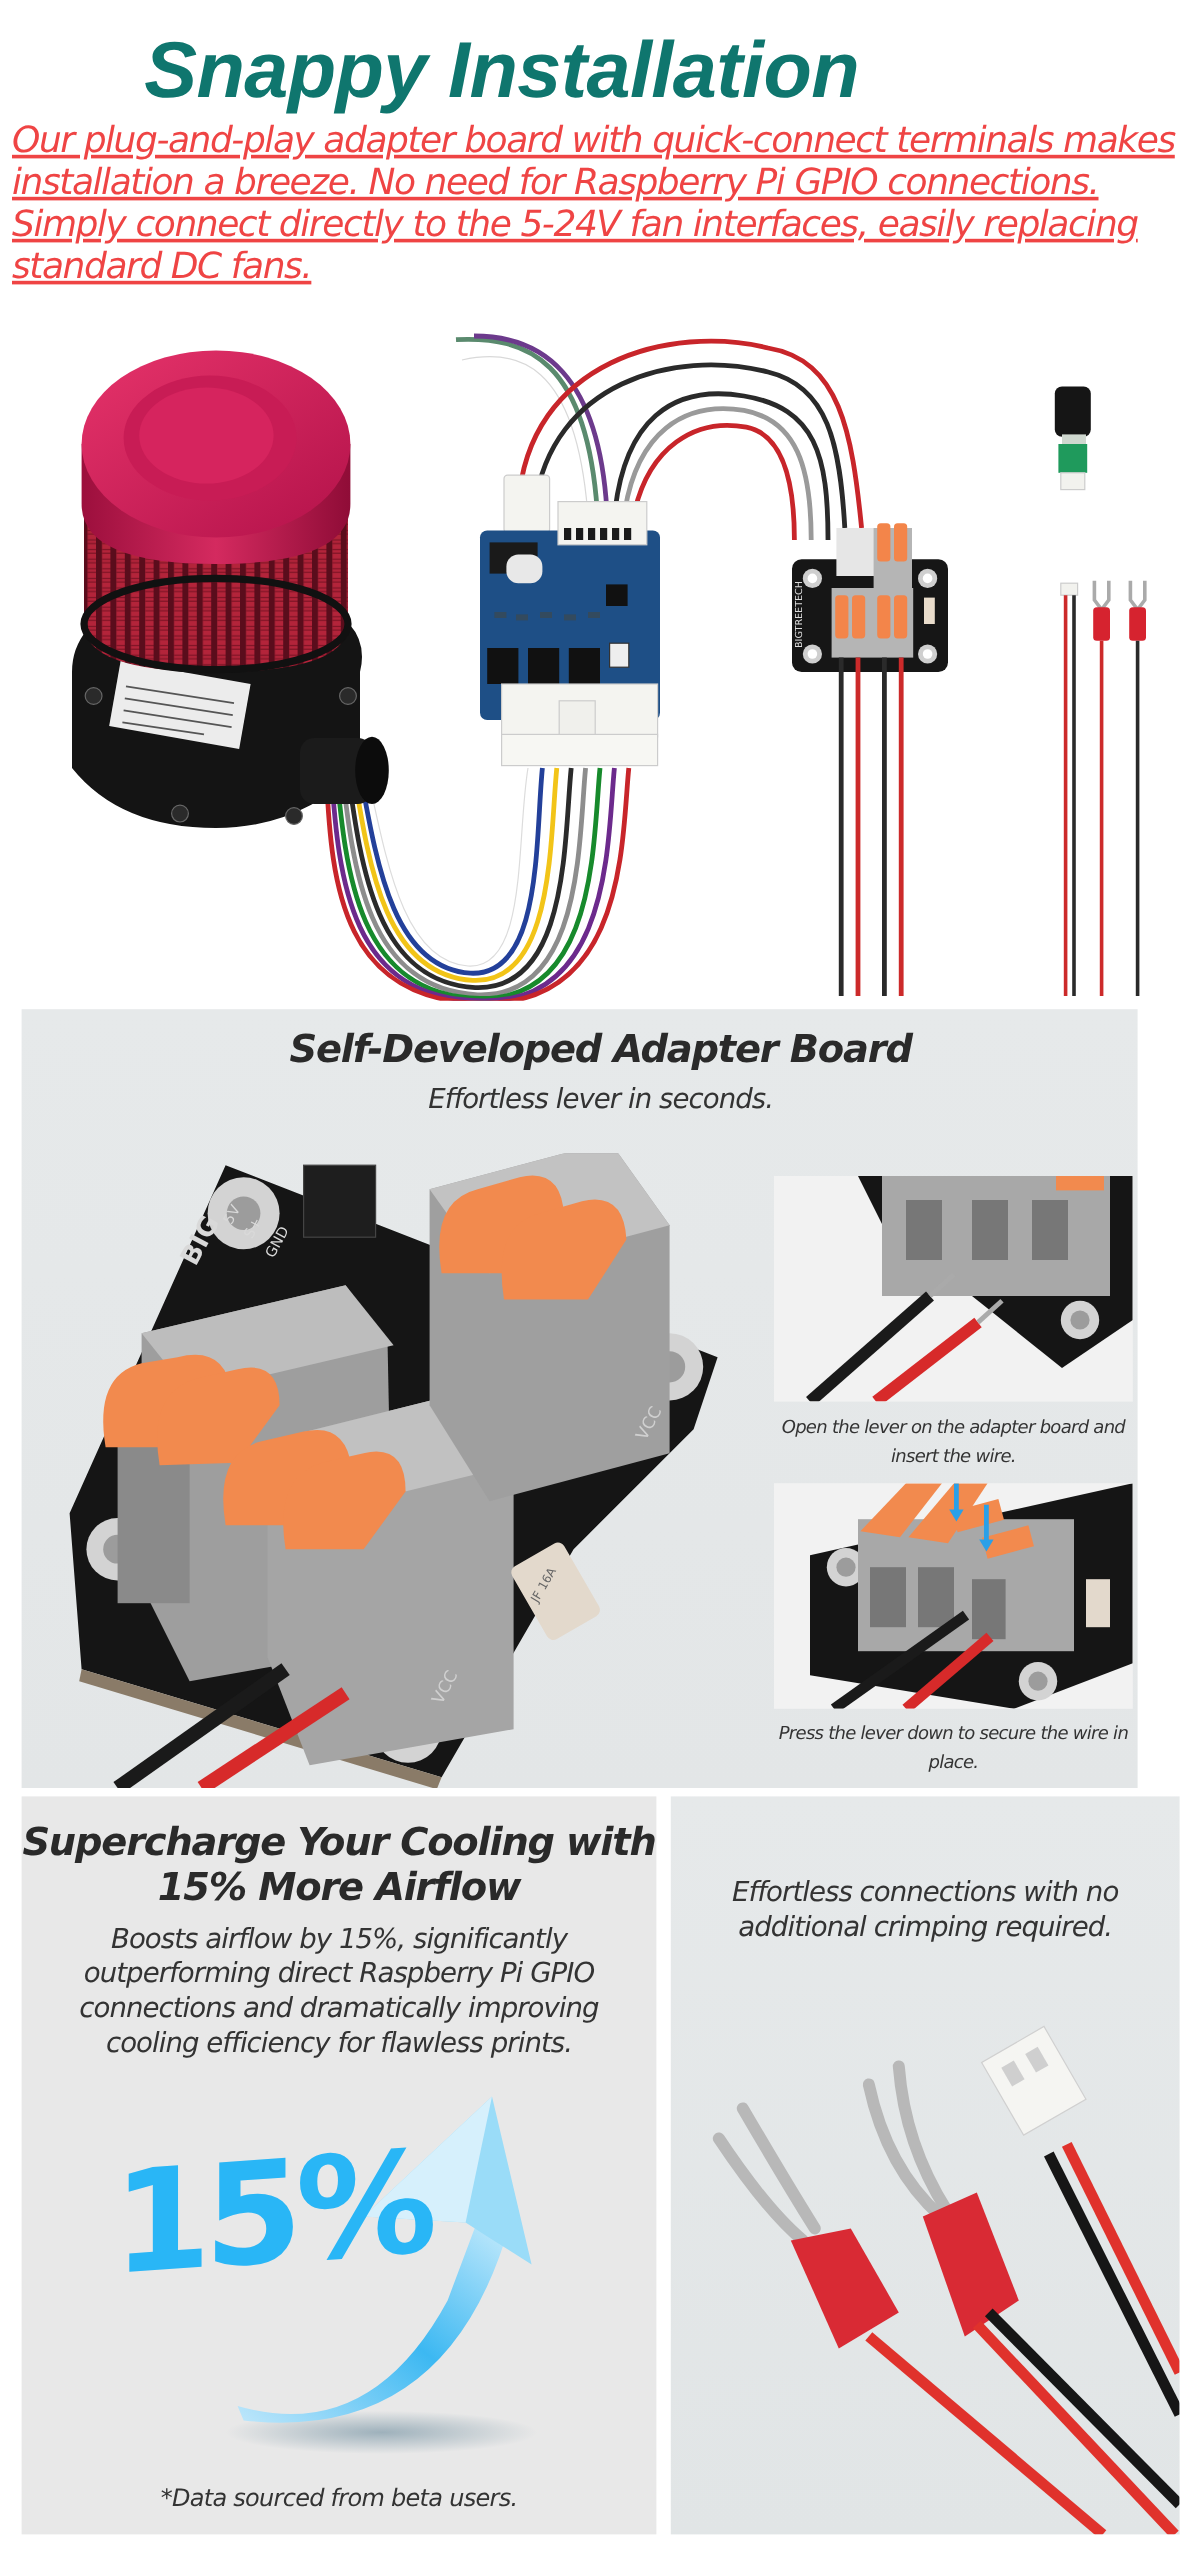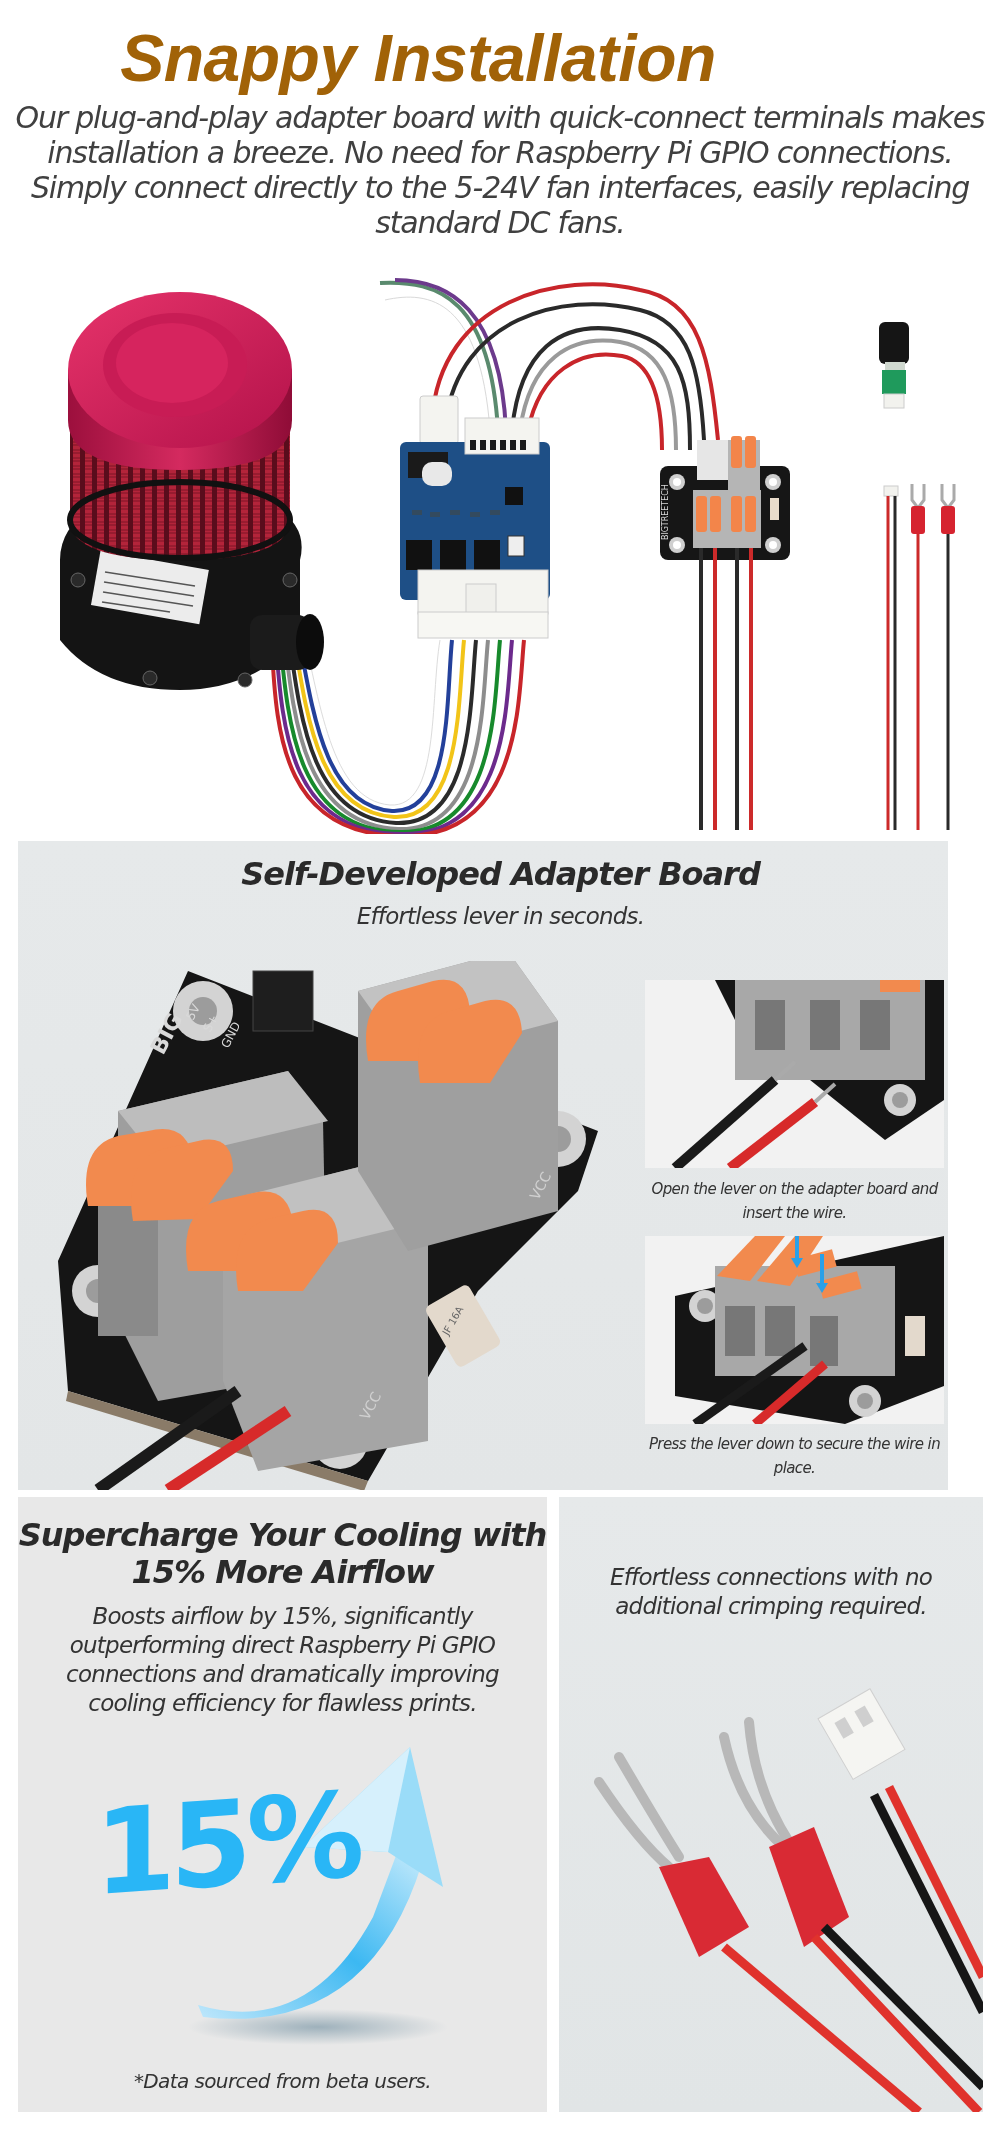--- a/index.html
+++ b/index.html
@@ -2,26 +2,26 @@
 <html><head>
 <meta charset="utf-8">
 <style>
   * { box-sizing: border-box; margin: 0; padding: 0; }
   html, body { width: 1000px; height: 2132px; background: #ffffff; overflow: hidden; }
   body { position: relative; font-family: "Liberation Sans", "DejaVu Sans", sans-serif; color: #2b2b2b; }
 
   .hero-title {
     position: absolute; left: 0; top: 18px; width: 836px; text-align: center;
     font-family: "Liberation Sans", sans-serif; font-weight: 700; font-style: italic;
-    font-size: 66px; letter-spacing: -0.5px; color: #a16207; line-height: 80px;
+    font-size: 66px; letter-spacing: -0.5px; color: #0f766e; line-height: 80px;
   }
   .hero-desc {
-    position: absolute; left: 10px; top: 100px; width: 980px; text-align: center;
-    font-style: italic; font-size: 30px; line-height: 35px; color: #404040;
-    font-family: "DejaVu Sans", sans-serif; letter-spacing: -1.2px;
+    position: absolute; left: 10px; top: 100px; width: 980px; 
+    font-style: italic; font-size: 30px; line-height: 35px; color: #ef4444;
+    font-family: "DejaVu Sans", sans-serif; letter-spacing: -1.2px; text-decoration: underline;
   }
   .hero-image { position: absolute; left: 0; top: 262px; width: 1000px; height: 572px; }
 
   .panel { position: absolute; }
   .panel-adapter { left: 18px; top: 841px; width: 930px; height: 649px;
     background: linear-gradient(180deg, #e6e9ea 0%, #e3e6e7 100%); overflow: hidden; }
   .panel-airflow { left: 18px; top: 1497px; width: 529px; height: 615px; background: #e8e8e8; overflow: hidden; }
   .panel-terminals { left: 559px; top: 1497px; width: 424px; height: 615px;
     background: linear-gradient(180deg, #e6e9ea 0%, #e1e5e6 100%); overflow: hidden; }
 

